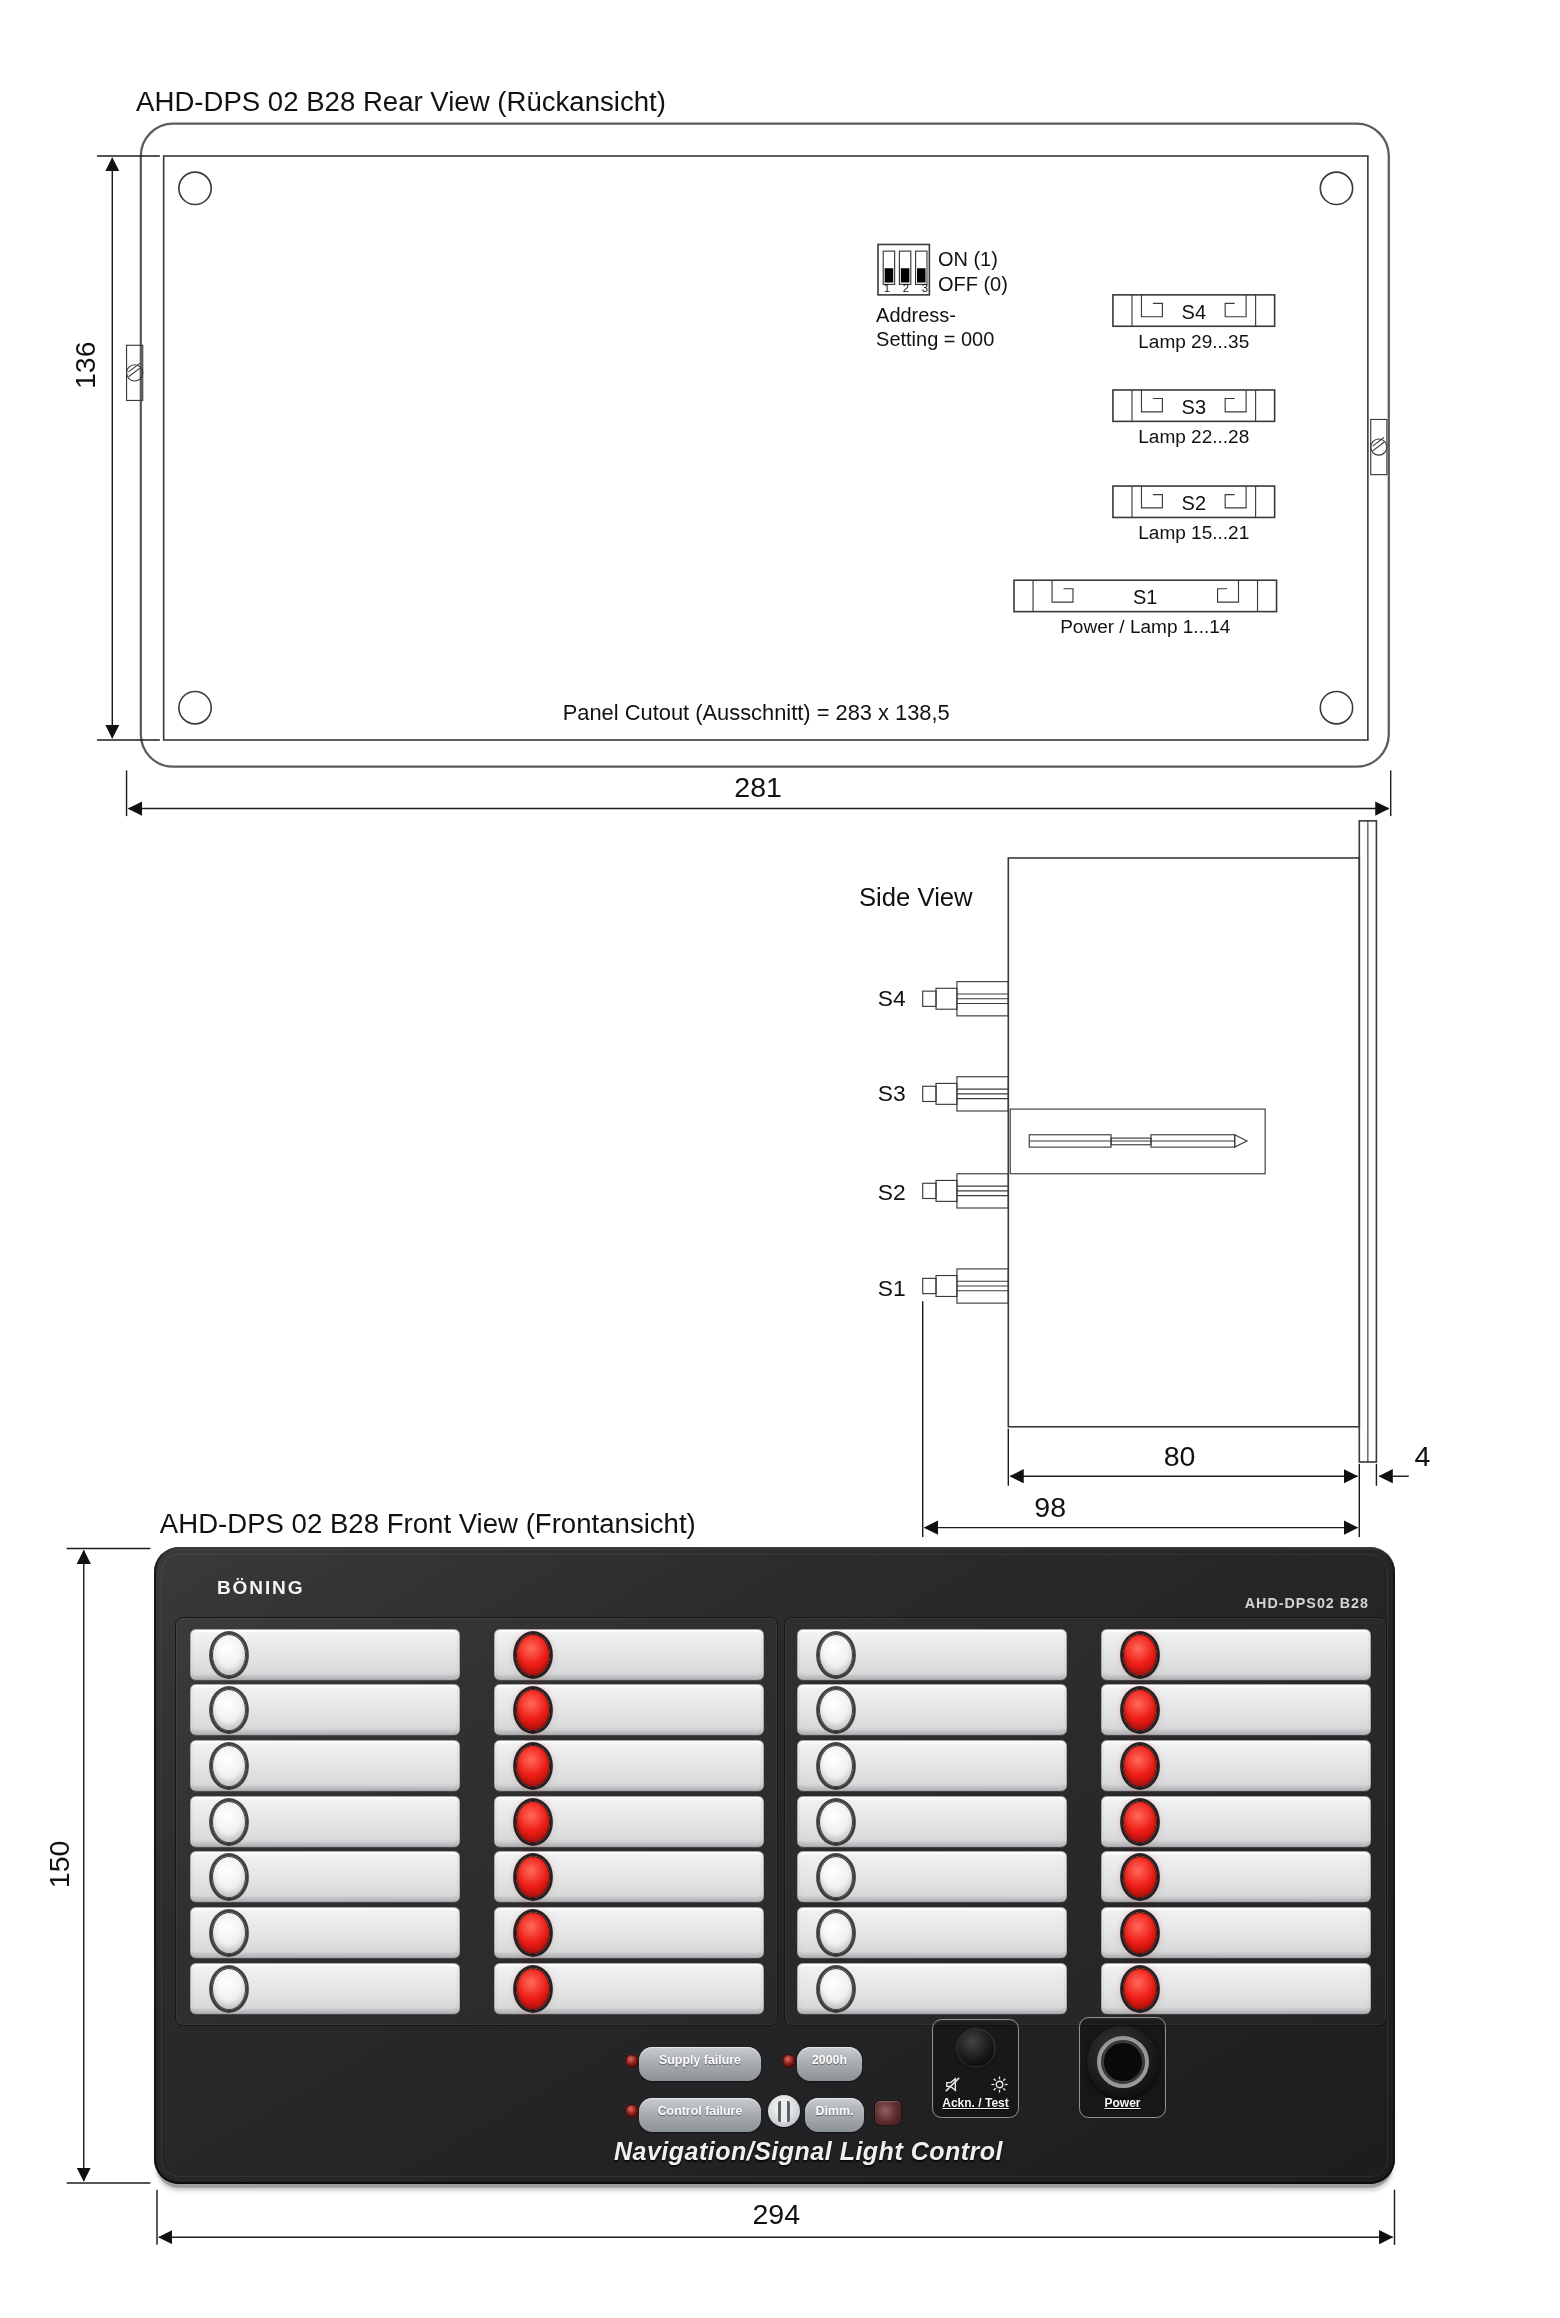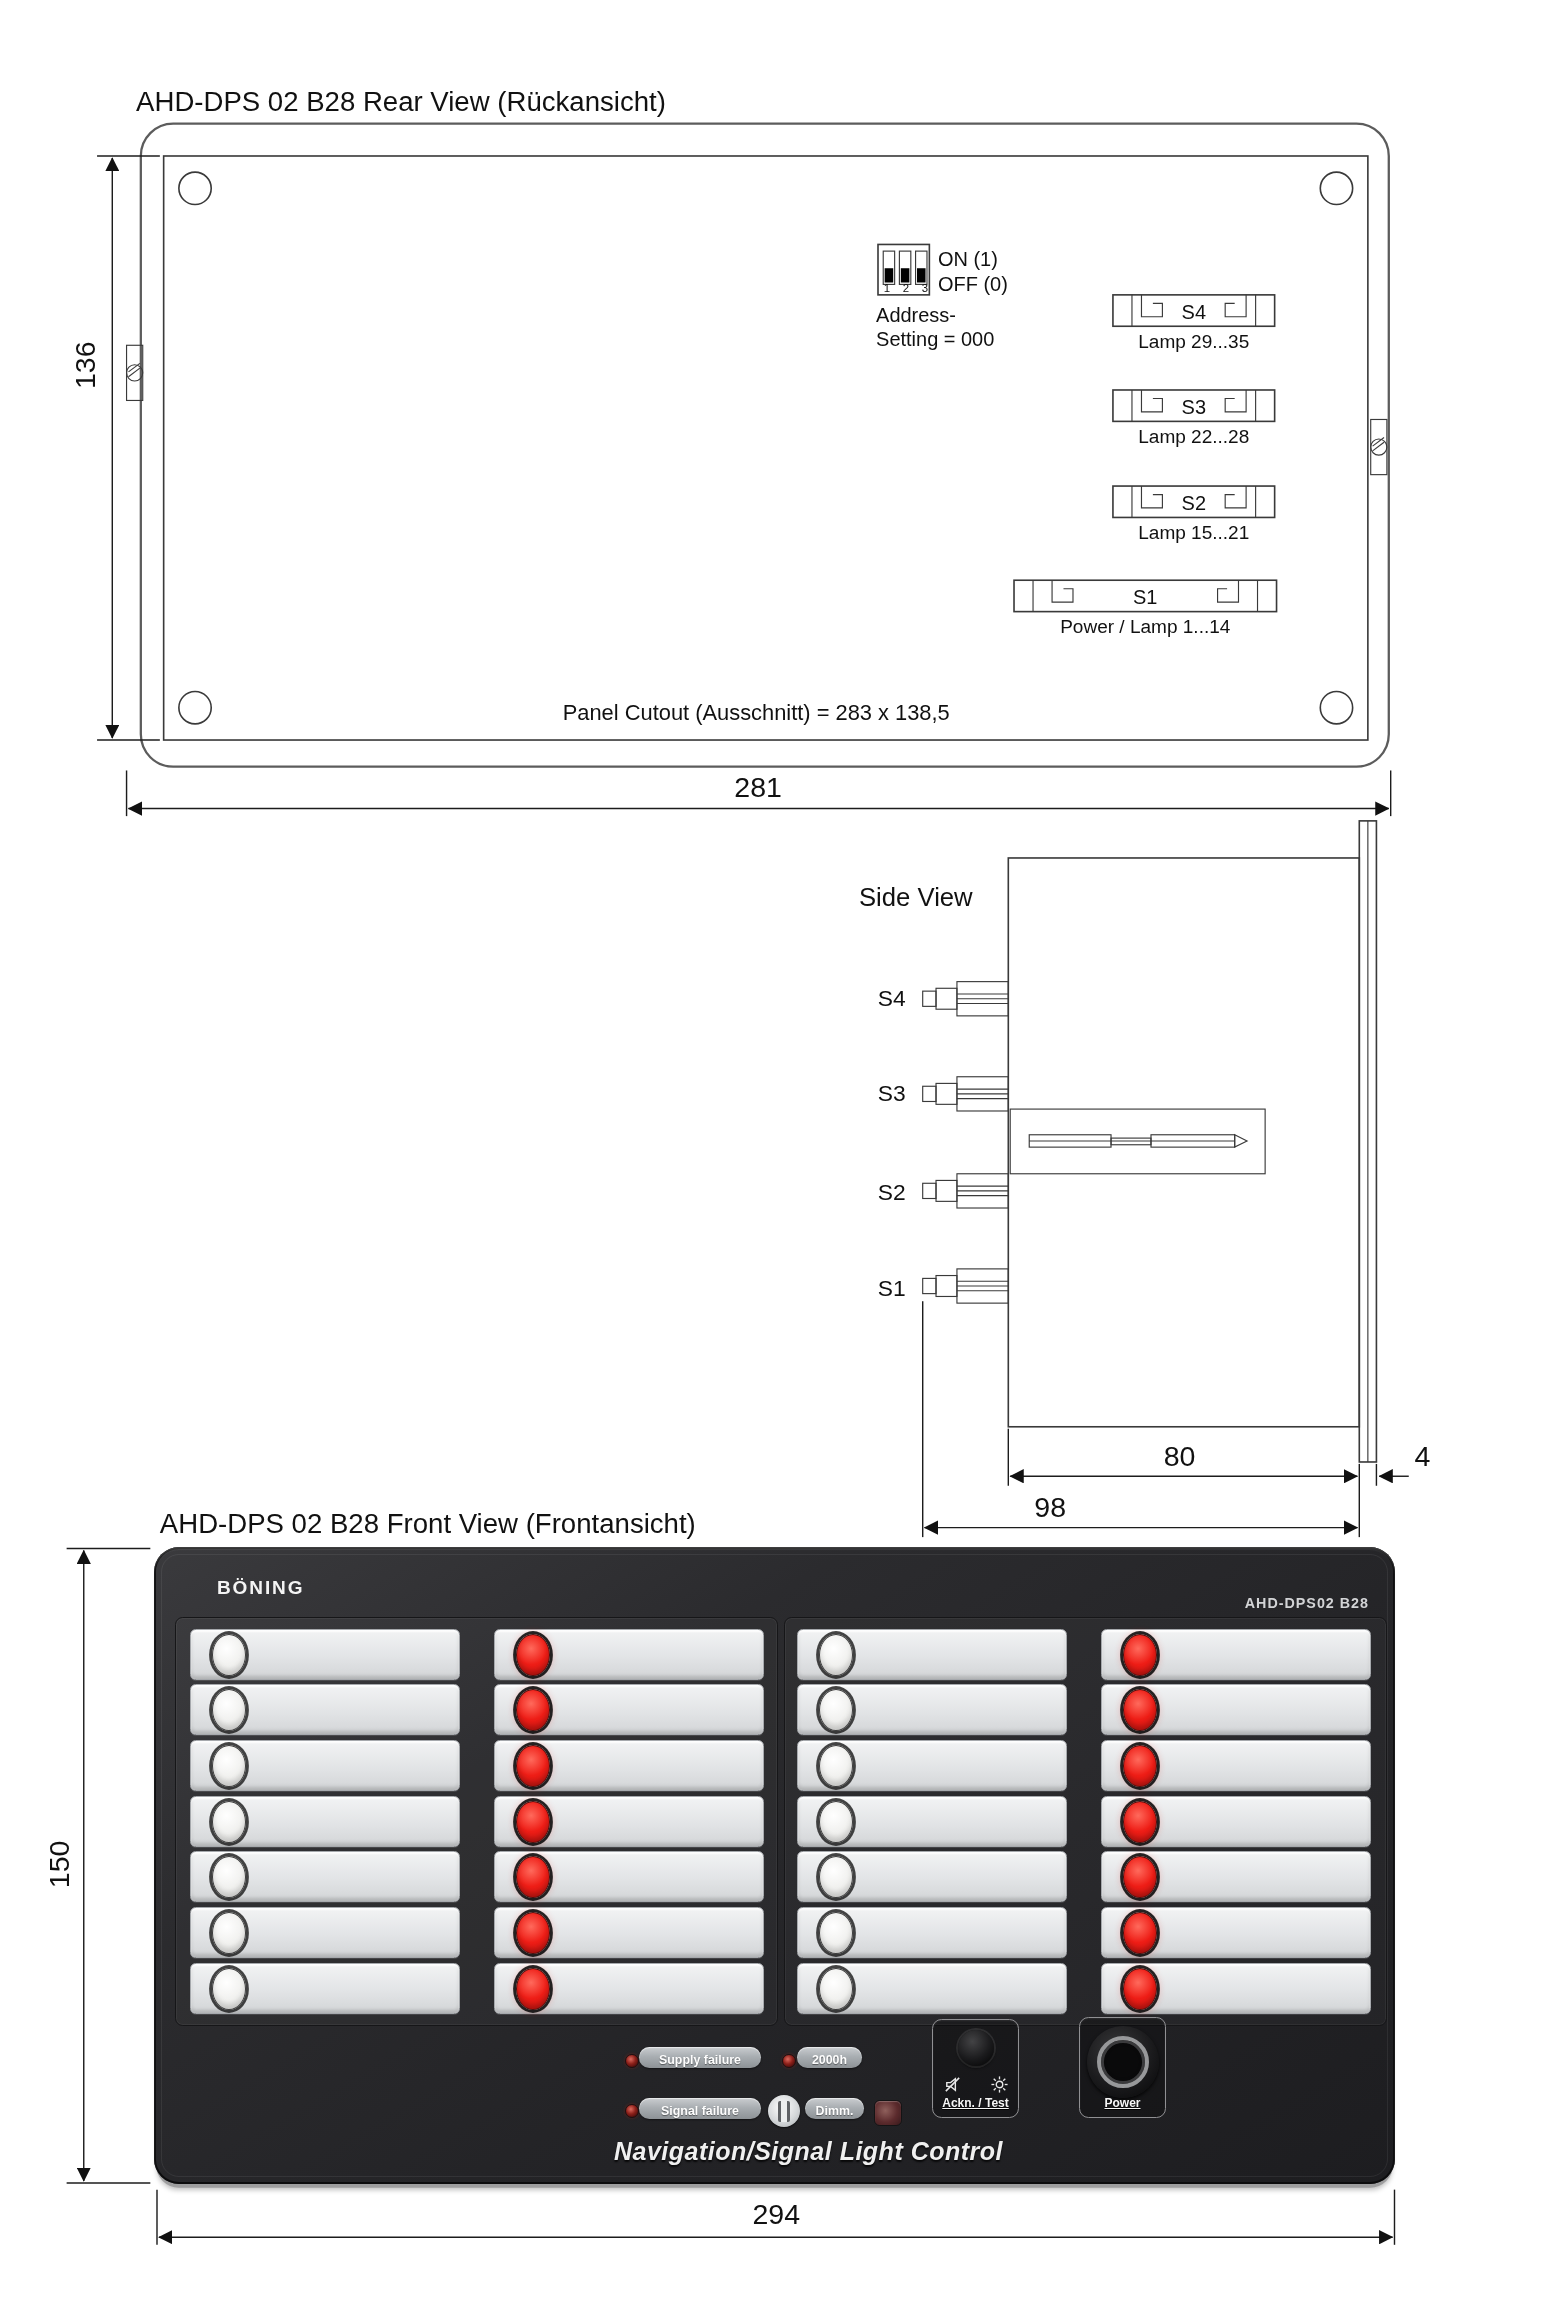--- a/index.html
+++ b/index.html
@@ -31,21 +31,21 @@
   .strip{position:absolute;width:268px;height:49px;border-radius:5.7px;border:1px solid #a6a9ad;
     background:linear-gradient(180deg,#f2f3f4 0%,#e2e4e6 55%,#d3d5d7 100%);
     box-shadow:inset 0 1.9px 1.9px rgba(255,255,255,.9),inset 0 -2.9px 3.8px rgba(0,0,0,.16),0 1px 0 rgba(255,255,255,.12);}
   .ind{position:absolute;left:21px;top:3.8px;width:32px;height:40px;border-radius:50%;}
   .ind.off{background:radial-gradient(circle at 42% 34%,#ffffff 0%,#f0f0ee 55%,#d8d8d6 100%);
     border:1.9px solid #3c3c3c;box-shadow:0 0 0 2.9px rgba(22,22,22,.8),inset 0 -4.8px 5.7px rgba(0,0,0,.12);}
   .ind.red{background:radial-gradient(circle at 44% 34%,#ff6a5c 0%,#ee1d16 50%,#c01310 100%);
     border:1.9px solid #4e0b09;box-shadow:0 0 0 2.9px rgba(14,14,14,.9),0 0 8.6px rgba(238,30,22,.45),inset 0 -3.8px 5.7px rgba(0,0,0,.2);}
   .led{position:absolute;width:12.4px;height:12.4px;border-radius:50%;border:1px solid #201011;
     background:radial-gradient(circle at 40% 35%,#dd6a5e 0%,#8d201a 45%,#4c0e0c 80%);box-shadow:0 0 2.9px rgba(160,40,30,.5);}
-  .pill{position:absolute;height:21px;border-radius:13.3px;color:#fdfdfd;font-size:12.4px;font-weight:bold;
+  .pill{position:absolute;height:34px;border-radius:13.3px;color:#fdfdfd;font-size:12.4px;font-weight:bold;
     text-align:center;line-height:27px;text-shadow:0 1px 1px rgba(0,0,0,.45);
     background:linear-gradient(180deg,#cacdd0 0%,#a9aeb2 45%,#8d9296 100%);
     box-shadow:inset 0 1px 1px rgba(255,255,255,.6),0 1px 1.9px rgba(0,0,0,.5);}
   .wheel{position:absolute;width:32px;height:32px;border-radius:50%;
     background:radial-gradient(circle at 45% 38%,#ffffff 0%,#d6d9db 55%,#a9adb0 100%);
     box-shadow:0 1px 1.9px rgba(0,0,0,.6);display:flex;align-items:center;justify-content:center;}
   .wheel span{width:11.4px;height:21px;background:linear-gradient(90deg,#5f6265 0 2.9px,#eceeee 2.9px 8.6px,#5f6265 8.6px 11.4px);border-radius:1.9px;}
   .sensor{position:absolute;width:26px;height:24px;border-radius:5.7px;border:1.9px solid #141415;
     background:radial-gradient(circle at 40% 40%,#8f605c 0%,#5c2b2d 55%,#381a1c 100%);box-shadow:inset 0 1px 1px rgba(255,255,255,.25);}
   .ctl{position:absolute;border:1.9px solid #909093;border-radius:9.5px;background:rgba(0,0,0,.28);
@@ -346,21 +346,21 @@
           <span class="ind red"></span>
         </div>
       </div>
 
   <span class="led" style="left:471px;top:507px;"></span>
   <div class="pill" style="left:485px;top:500px;width:122px;">Supply failure</div>
   <span class="led" style="left:628px;top:507px;"></span>
   <div class="pill" style="left:643px;top:500px;width:65px;">2000h</div>
 
   <span class="led" style="left:471px;top:557px;"></span>
-  <div class="pill" style="left:485px;top:551px;width:122px;">Signal failure</div>
+  <div class="pill" style="left:485px;top:551px;width:122px;">Control failure</div>
   <div class="wheel" style="left:614px;top:548px;">
         <span></span>
       </div>
   <div class="pill" style="left:651px;top:551px;width:59px;">Dimm.</div>
   <div class="sensor" style="left:720px;top:553px;"></div>
 
   <div class="ctl" style="left:778px;top:472px;width:85px;height:97px;">
     <div class="pushbtn"></div>
     <div class="icons">
       <svg width="19" height="19" viewBox="0 0 20 20">

